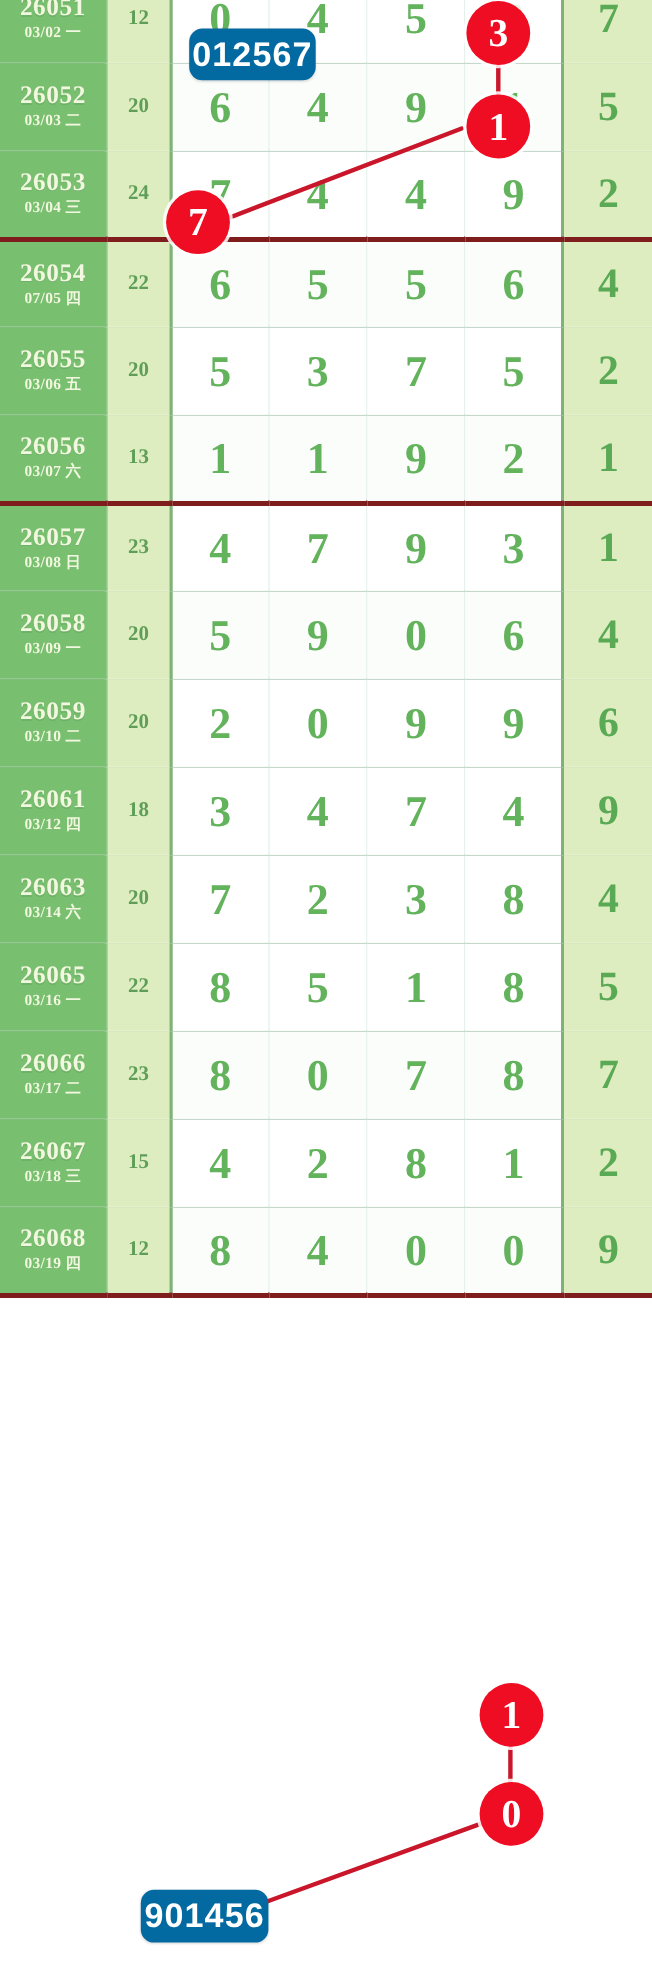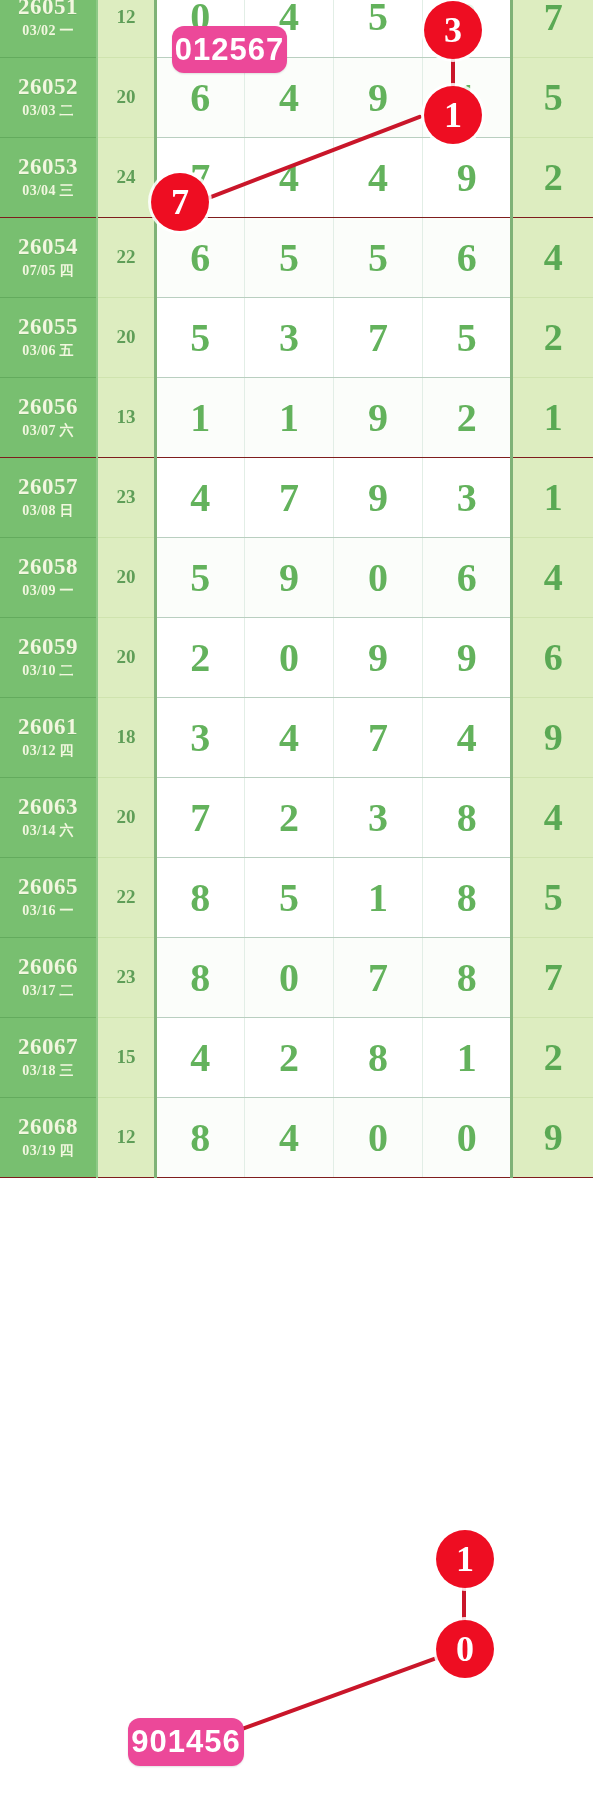--- a/index.html
+++ b/index.html
@@ -83,21 +83,21 @@
   
   td.last{
     background:#ddedc0;
     color:#5aa954;
     font-size:38px;
     font-weight:bold;
     border-bottom:1px solid #cfe3ae;
   }
 
   
-  tr.group-end td{border-bottom:1px solid #7f1d1d;}
+  tr.group-end td{border-bottom:5px solid #7f1d1d;}
 
   
   .overlay{
     position:absolute;inset:0;
     pointer-events:none;
   }
   .ann-line{
     position:absolute;
     background:#c9162a;
     transform-origin:0 50%;
@@ -112,21 +112,21 @@
     font-family:"Liberation Serif", serif;
     font-weight:bold;
     display:flex;
     align-items:center;
     justify-content:center;
     box-shadow:0 0 0 3px rgba(255,255,255,.85);
     line-height:1;
   }
   .ann-label{
     position:absolute;
-    background:#ec4899;
+    background:#0369a1;
     color:#ffffff;
     font-family:"Liberation Sans", sans-serif;
     font-weight:bold;
     border-radius:12px;
     display:flex;
     align-items:center;
     justify-content:center;
     letter-spacing:1px;
     box-shadow:0 1px 2px rgba(0,0,0,.12);
   }

